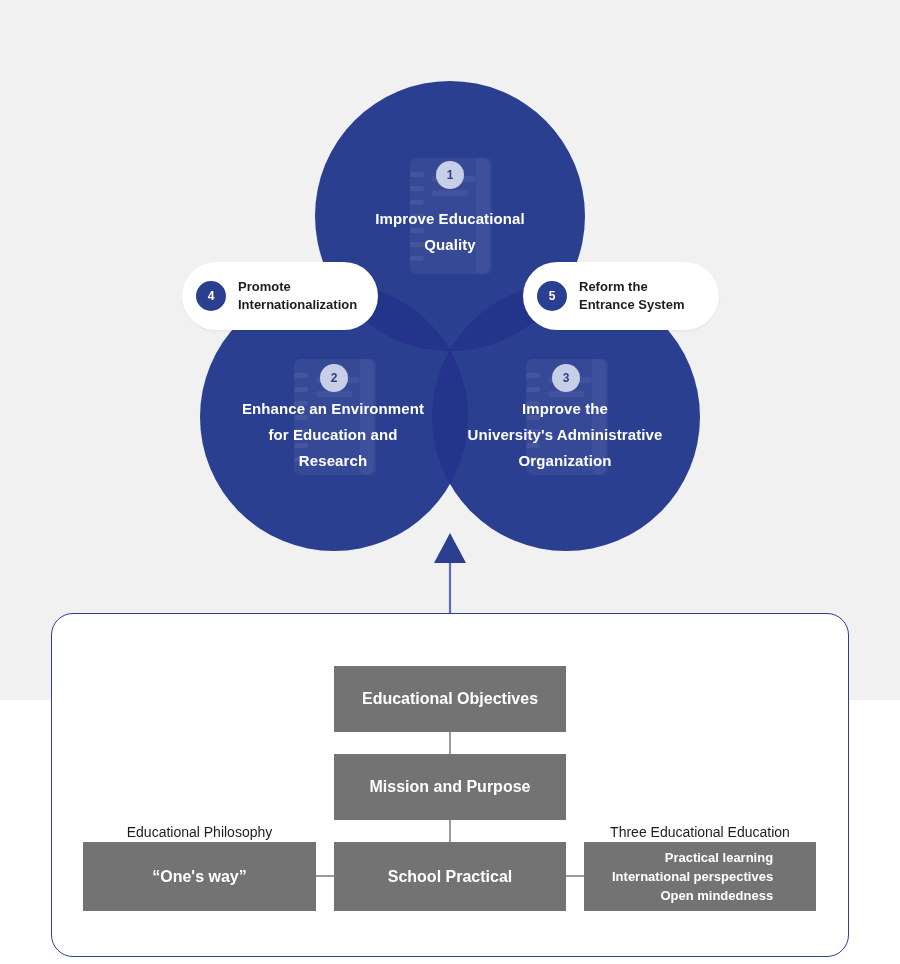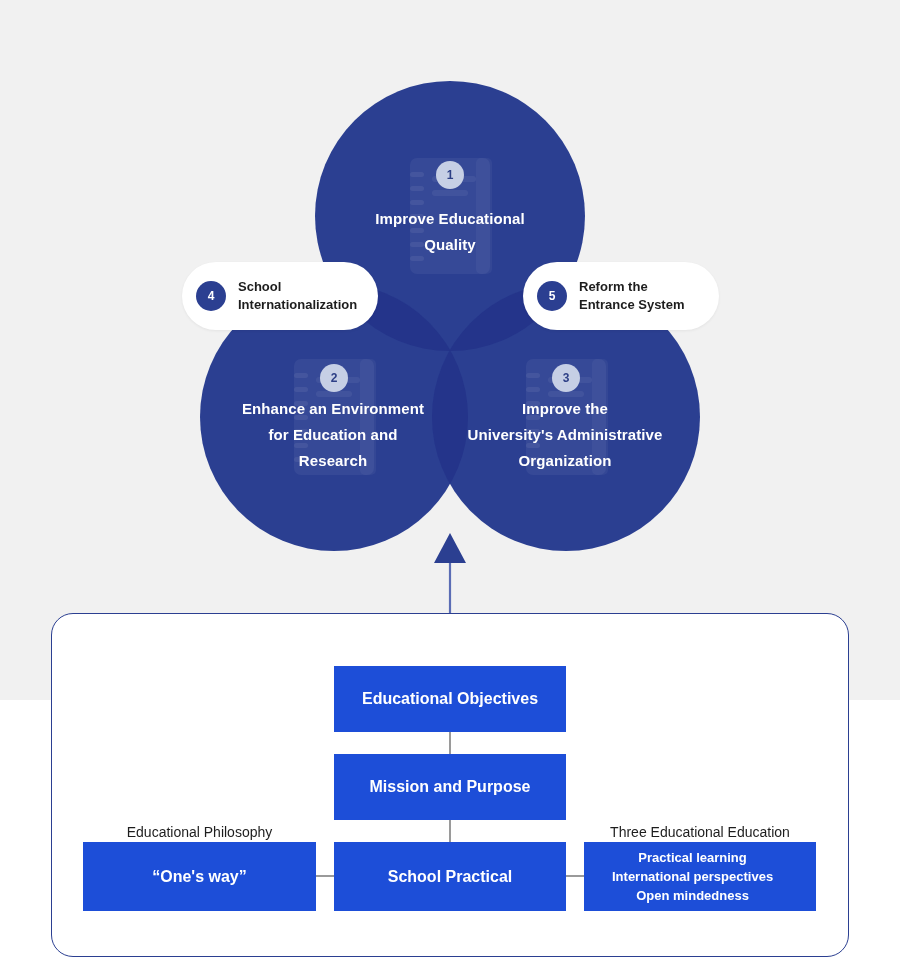--- a/index.html
+++ b/index.html
@@ -145,38 +145,38 @@
     background: #9a9a9a;
   }
   #conn-obj-mission { left: 449px; top: 731px; height: 24px; }
   #conn-mission-school { left: 449px; top: 819px; height: 23px; }
   #conn-left  { left: 316px; top: 875px; width: 19px; }
   #conn-right { left: 565px; top: 875px; width: 19px; }
 
   
   .box {
     position: absolute;
-    background: #1d4ed8;
+    background: #737373;
     color: #ffffff;
     font-weight: bold;
     display: flex;
     align-items: center;
     justify-content: center;
     box-sizing: border-box;
   }
   #box-objectives { left: 334px; top: 666px; width: 232px; height: 66px; font-size: 16px; }
   #box-mission    { left: 334px; top: 754px; width: 232px; height: 66px; font-size: 16px; }
   #box-school     { left: 334px; top: 842px; width: 232px; height: 69px; font-size: 16px; }
   #box-philosophy { left: 83px;  top: 842px; width: 233px; height: 69px; font-size: 16px; }
   #box-guidelines {
     left: 584px; top: 842px; width: 232px; height: 69px;
     font-size: 13px; line-height: 19px;
     justify-content: flex-start;
     padding-left: 28px;
-    text-align: center;
+    text-align: right;
     white-space: pre-line;
   }
 
   
   .caption {
     position: absolute;
     color: #1d1d1d;
     font-size: 14px;
     font-weight: normal;
     text-align: center;
@@ -259,21 +259,21 @@
 Quality</div>
   <div class="circle-text" id="c2-text">Enhance an Environment
 for Education and
 Research</div>
   <div class="circle-text" id="c3-text">Improve the
 University's Administrative
 Organization</div>
 
   <div class="pill" id="pill4">
     <div class="pill-badge">4</div>
-    <div class="pill-text">School
+    <div class="pill-text">Promote
 Internationalization</div>
   </div>
   <div class="pill" id="pill5">
     <div class="pill-badge">5</div>
     <div class="pill-text">Reform the
 Entrance System</div>
   </div>
 
   <svg class="arrow-layer" width="900" height="964" viewBox="0 0 900 964" xmlns="http://www.w3.org/2000/svg" aria-hidden="true">
     <line x1="450" y1="613" x2="450" y2="563" stroke="#5b6db5" stroke-width="2.2"></line>

